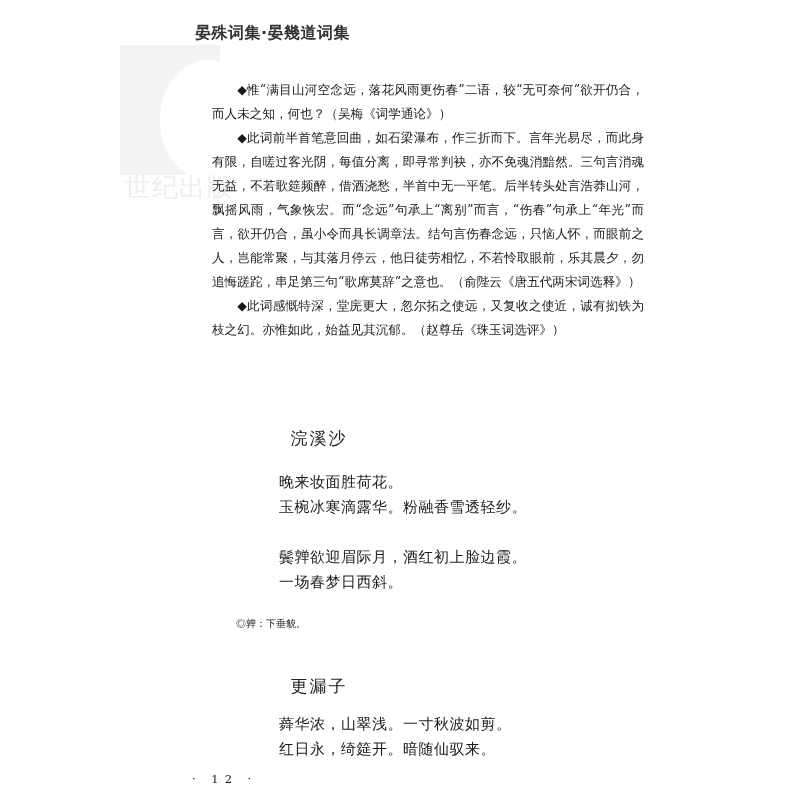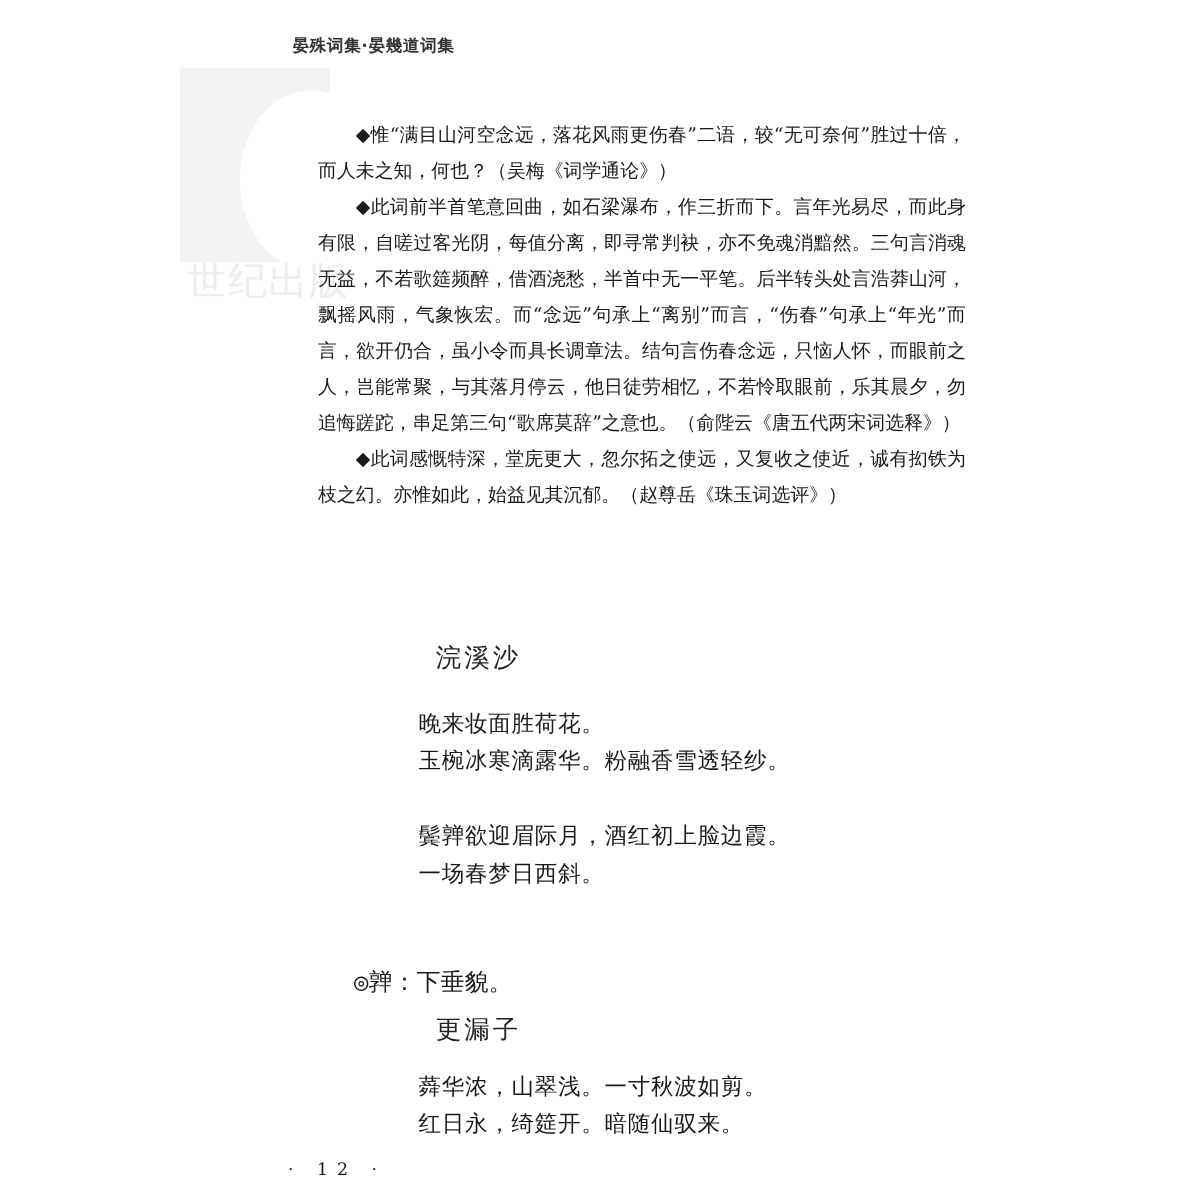--- a/index.html
+++ b/index.html
@@ -5,44 +5,44 @@
   html, body { margin: 0; padding: 0; background: #ffffff; }
   body { width: 800px; height: 800px; position: relative; overflow: hidden;
          font-family: "DejaVu Serif", "Liberation Serif", serif; color: #1a1a1a; }
   .watermark { position: absolute; left: 120px; top: 45px; width: 100px; height: 130px;
                background: #f3f3f3; border-radius: 0; z-index: 0; }
   .watermark .ring { position: absolute; left: 40px; top: 15px; width: 95px; height: 120px;
                border-radius: 50%; background: #ffffff; }
   .watermark-text { position: absolute; left: 125px; top: 170px; font-family: "DejaVu Sans", sans-serif;
                font-size: 26px; font-weight: normal; color: #eeeeee; letter-spacing: 1px; z-index: 0; }
   .page { position: absolute; left: 0; top: 0; width: 800px; height: 800px; z-index: 1; }
-  .header { position: absolute; left: 195px; top: 23px; font-size: 11px; font-weight: bold;
+  .header { position: absolute; left: 195px; top: 23px; font-size: 16px; font-weight: bold;
             font-family: "DejaVu Sans", sans-serif; color: #333; letter-spacing: 0.5px; }
   .body-text { position: absolute; left: 212px; top: 78px; width: 432px; font-size: 12.6px; line-height: 24px; }
   .para { margin: 0; text-align: justify; }
   .para.indent { text-indent: 2em; }
   .title { position: absolute; left: 0; width: 638px; text-align: center;
            font-family: "DejaVu Serif", serif; font-size: 17px; letter-spacing: 2px; color: #222; }
   .verse { position: absolute; left: 279px; font-size: 15px; line-height: 25px; letter-spacing: 0.5px; }
-  .note { position: absolute; left: 236px; top: 617px; font-size: 16px; font-family: Liberation Mono, monospace; margin-top: 28px; }
+  .note { position: absolute; left: 236px; top: 617px; font-size: 10px; font-family: Liberation Sans, sans-serif; }
   .pagenum { position: absolute; left: 176px; top: 772px; font-size: 11.5px; letter-spacing: 6px; margin-left: 16px; }
 </style>
 </head>
 <body>
 
 <div class="watermark">
     <div class="ring"></div>
   </div>
 <div class="watermark-text">世纪出版</div>
 
 <div class="page">
   <div class="header">晏殊词集·晏幾道词集</div>
 
   <div class="body-text">
-    <p class="para indent"><span>◆</span><span>惟“满目山河空念远，落花风雨更伤春”二语，较“无可奈何”胜过十倍，而人未之知，何也？（吴梅《词学通论》）</span></p>
+    <p class="para indent"><span>◆</span><span>惟“满目山河空念远，落花风雨更伤春”二语，较“无可奈何”欲开仍合，而人未之知，何也？（吴梅《词学通论》）</span></p>
     <p class="para indent"><span>◆</span><span>此词前半首笔意回曲，如石梁瀑布，作三折而下。言年光易尽，而此身有限，自嗟过客光阴，每值分离，即寻常判袂，亦不免魂消黯然。三句言消魂无益，不若歌筵频醉，借酒浇愁，半首中无一平笔。后半转头处言浩莽山河，飘摇风雨，气象恢宏。而“念远”句承上“离别”而言，“伤春”句承上“年光”而言，欲开仍合，虽小令而具长调章法。结句言伤春念远，只恼人怀，而眼前之人，岂能常聚，与其落月停云，他日徒劳相忆，不若怜取眼前，乐其晨夕，勿追悔蹉跎，串足第三句“歌席莫辞”之意也。（俞陛云《唐五代两宋词选释》）</span></p>
     <p class="para indent"><span>◆</span><span>此词感慨特深，堂庑更大，忽尔拓之使远，又复收之使近，诚有抝铁为枝之幻。亦惟如此，始益见其沉郁。（赵尊岳《珠玉词选评》）</span></p>
   </div>
 
   <div class="title" style="top:427px;">浣溪沙</div>
   <div class="verse" style="top:470px;">
     <div>晚来妆面胜荷花。</div>
     <div>玉椀冰寒滴露华。粉融香雪透轻纱。</div>
   </div>
   <div class="verse" style="top:545px;">

